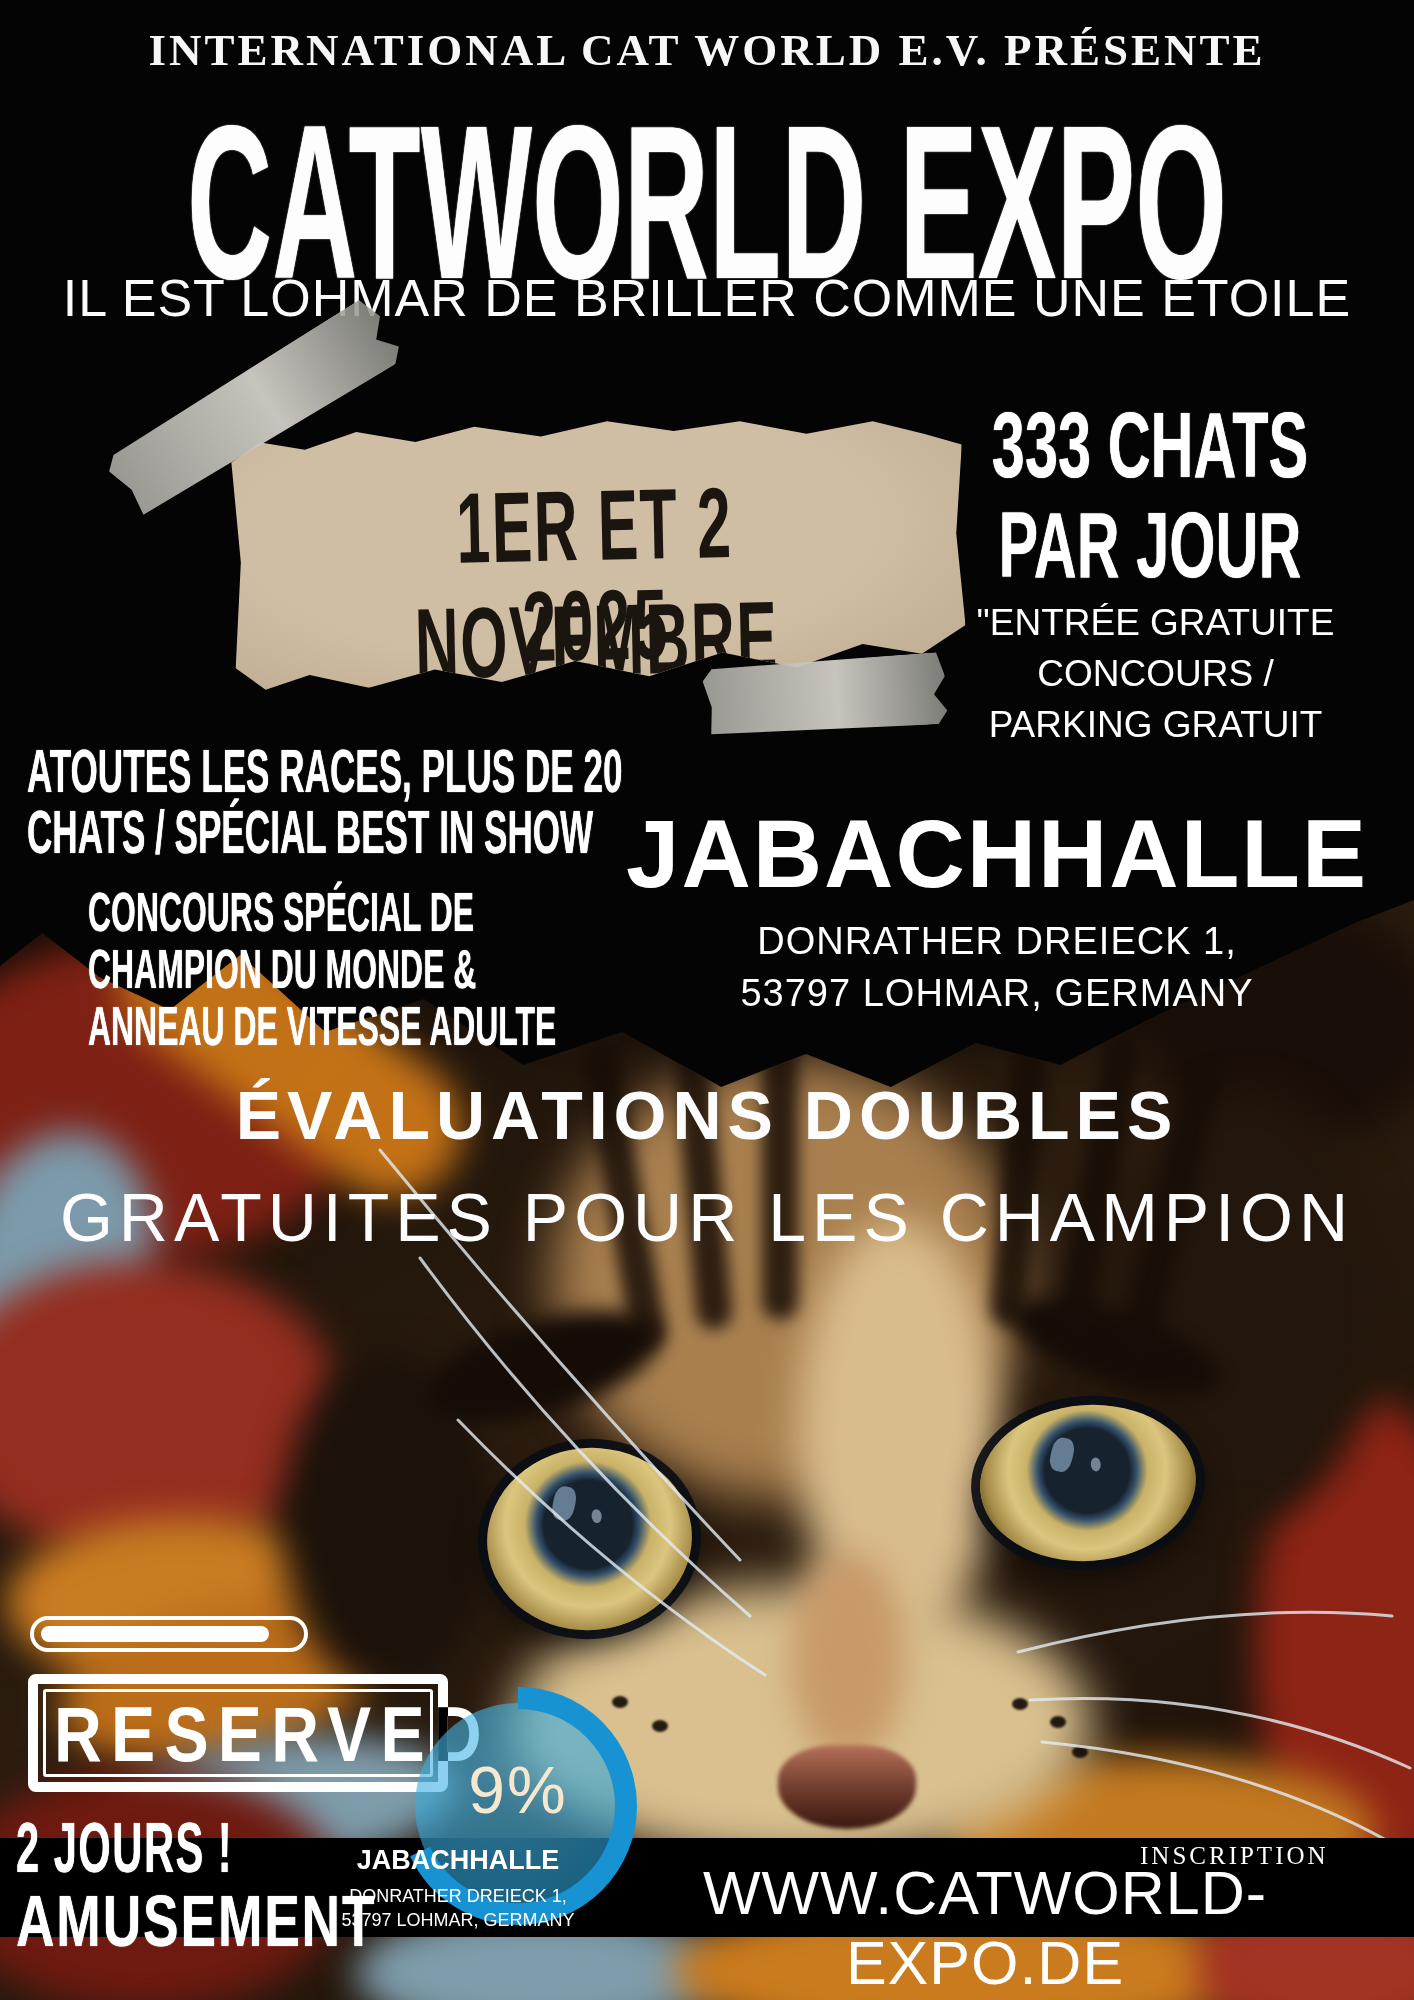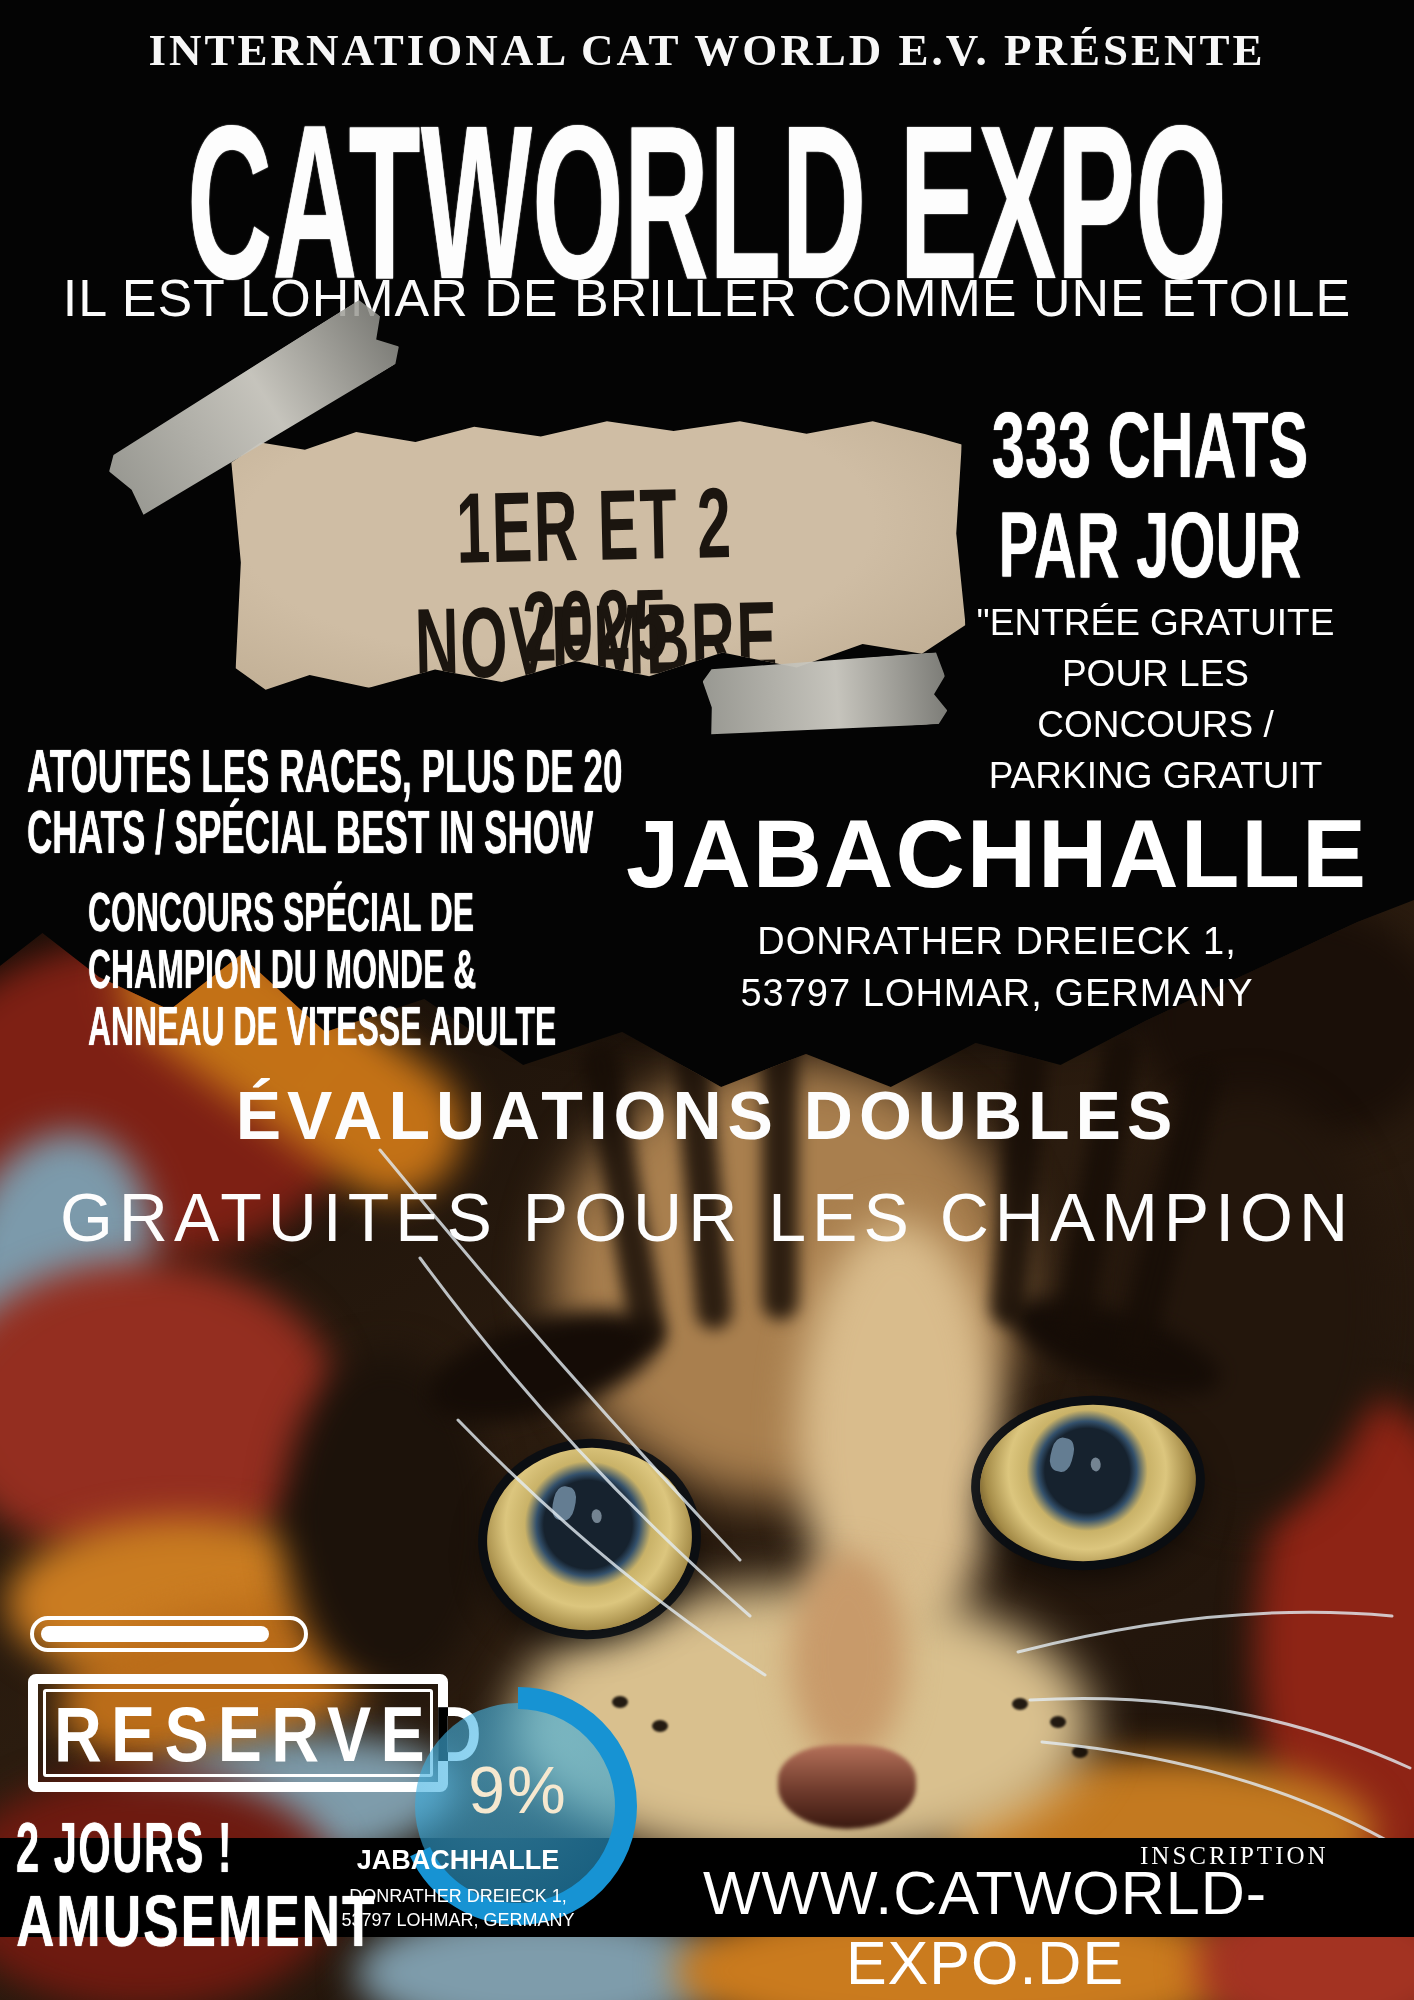--- a/index.html
+++ b/index.html
@@ -186,21 +186,20 @@
   </div>
   <div class="abs tape tape1"></div>
   <div class="abs tape tape2"></div>
 
   <div class="abs cats">
     <div>333 CHATS</div>
     <div>PAR JOUR</div>
   </div>
   <div class="abs quote">
     <div>"ENTRÉE GRATUITE</div>
-    <div>POUR LES</div>
     <div>CONCOURS /</div>
     <div>PARKING GRATUIT</div>
   </div>
   <div class="abs venue-big">JABACHHALLE</div>
   <div class="abs addr1">DONRATHER DREIECK 1,</div>
   <div class="abs addr2">53797 LOHMAR, GERMANY</div>
 
   <div class="abs races">
     <div>ATOUTES LES RACES, PLUS DE 20</div>
     <div>CHATS / SPÉCIAL BEST IN SHOW</div>

